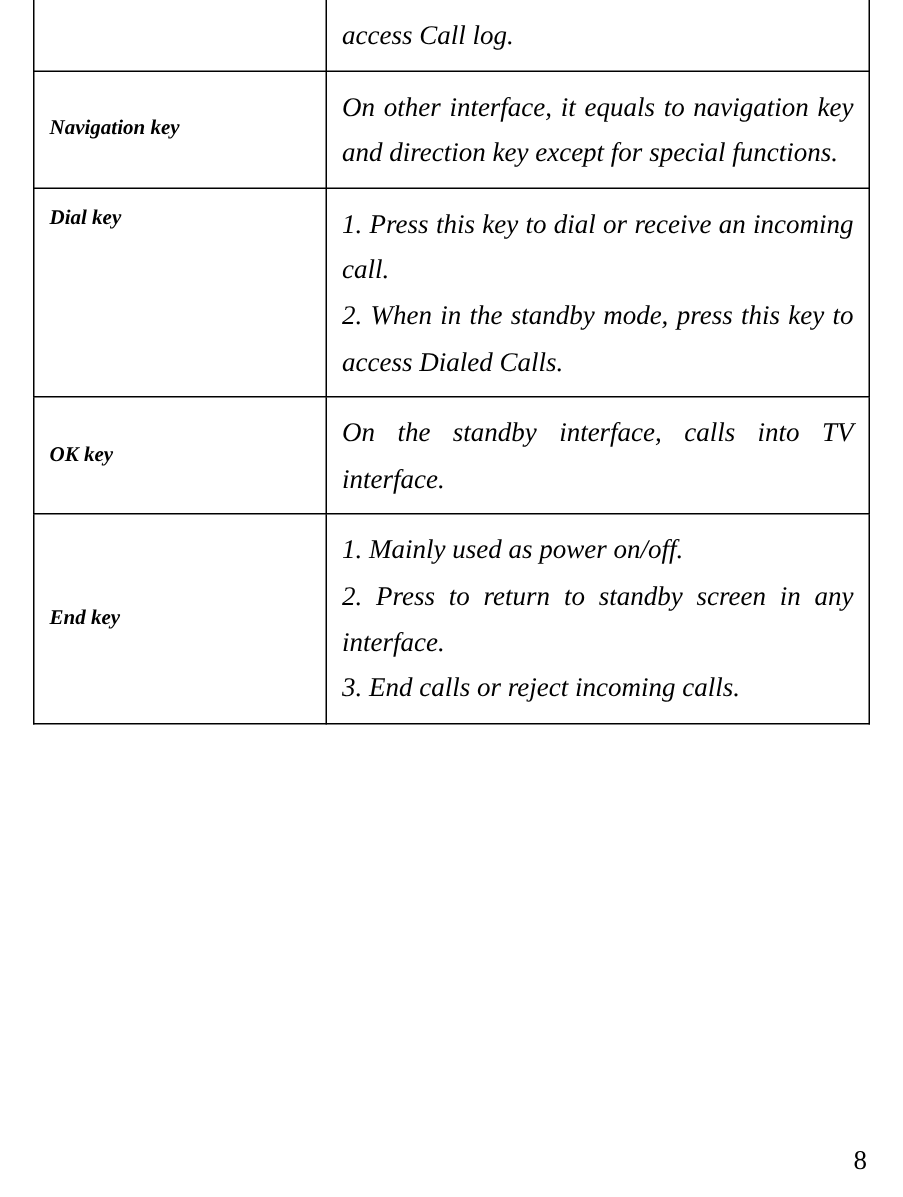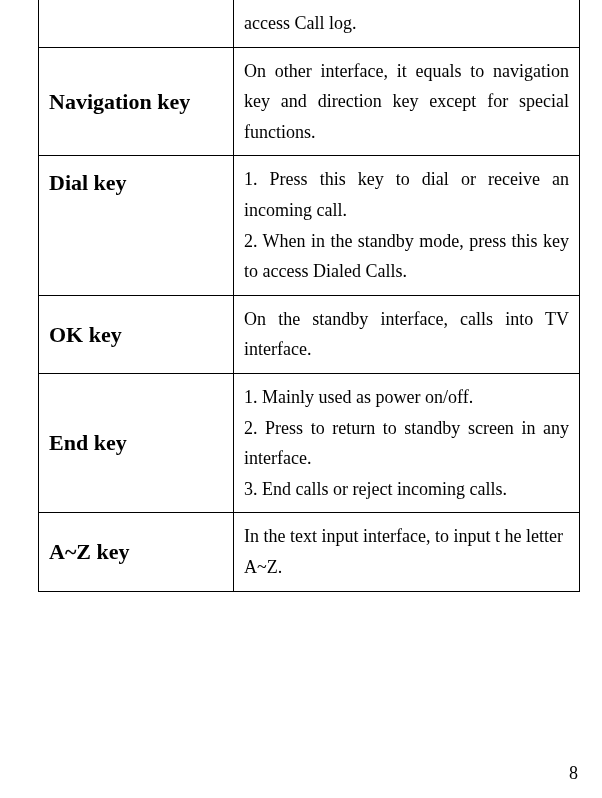--- a/index.html
+++ b/index.html
@@ -10,37 +10,38 @@
     body {
       font-family: "Times New Roman", Times, serif;
       font-size: 18px;
       color: #000;
       background: #fff;
       width: 602px;
       height: 798px;
       position: relative;
     }
     .page {
-      padding: 0 22px 0 38px;
+      padding: 0 22px 0 22px;
+      font-style: italic;
     }
     table {
       border-collapse: collapse;
       width: 100%;
       table-layout: fixed;
     }
     td {
       border: 1px solid #000;
       padding: 8px 10px;
       vertical-align: middle;
       line-height: 1.7;
     }
     td.label {
       width: 195px;
       font-weight: bold;
-      font-size: 22px;
+      font-size: 14px;
       vertical-align: middle;
     }
     td.desc {
       font-size: 18px;
     }
     td.label.top {
       vertical-align: top;
     }
     .justify {
       text-align: justify;
@@ -76,21 +77,17 @@
         <td class="desc justify">1. Press this key to dial or receive an incoming call.<br>2. When in the standby mode, press this key to access Dialed Calls.</td>
       </tr>
       <tr>
         <td class="label">OK key</td>
         <td class="desc justify">On the standby interface, calls into TV interface.</td>
       </tr>
       <tr>
         <td class="label">End key</td>
         <td class="desc justify">1. Mainly used as power on/off.<br>2. Press to return to standby screen in any interface.<br>3. End calls or reject incoming calls.</td>
       </tr>
-      <tr>
-        <td class="label">A~Z key</td>
-        <td class="desc">In the text input interface, to input t he letter A~Z.</td>
-      </tr>
     </tbody>
   </table>
 </div>
 
 <div class="page-number">8</div>
 
 </body></html>

